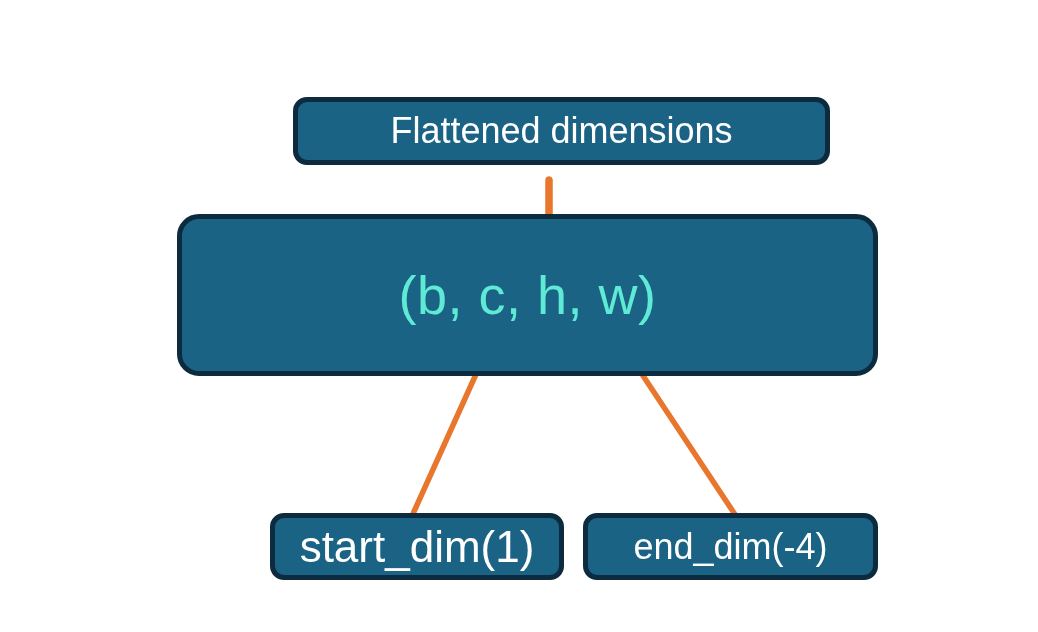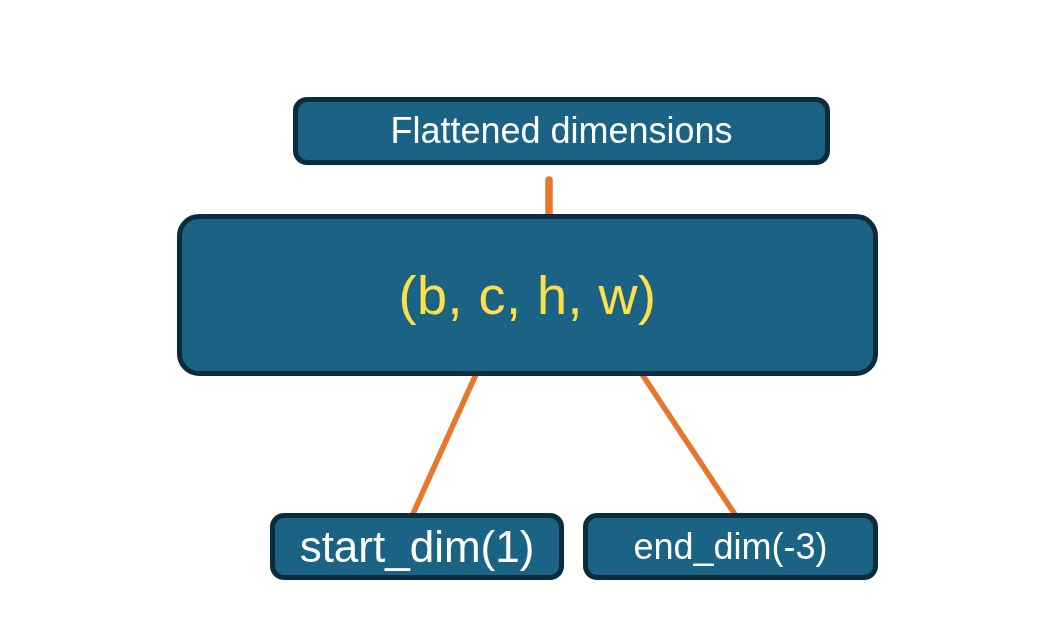--- a/index.html
+++ b/index.html
@@ -50,21 +50,21 @@
     border-radius: 22px;
   }
   #shape-label {
     position: absolute;
     left: 0;
     right: 0;
     top: 50%;
     transform: translateY(-50%);
     text-align: center;
     font-size: 54px;
-    color: #fde047;
+    color: #5eead4;
     letter-spacing: 0.5px;
   }
   #node-start-dim {
     left: 270px;
     top: 513px;
     width: 294px;
     height: 67px;
     font-size: 44px;
     border-radius: 14px;
   }
@@ -128,16 +128,16 @@
 
   <div class="node" id="node-shape">
     <span id="shape-label">(b, c, h, w)</span>
   </div>
 
   <div class="node" id="node-start-dim">
     <span>start_dim(1)</span>
   </div>
 
   <div class="node" id="node-end-dim">
-    <span>end_dim(-3)</span>
+    <span>end_dim(-4)</span>
   </div>
 
 </div>
 
 </body></html>

